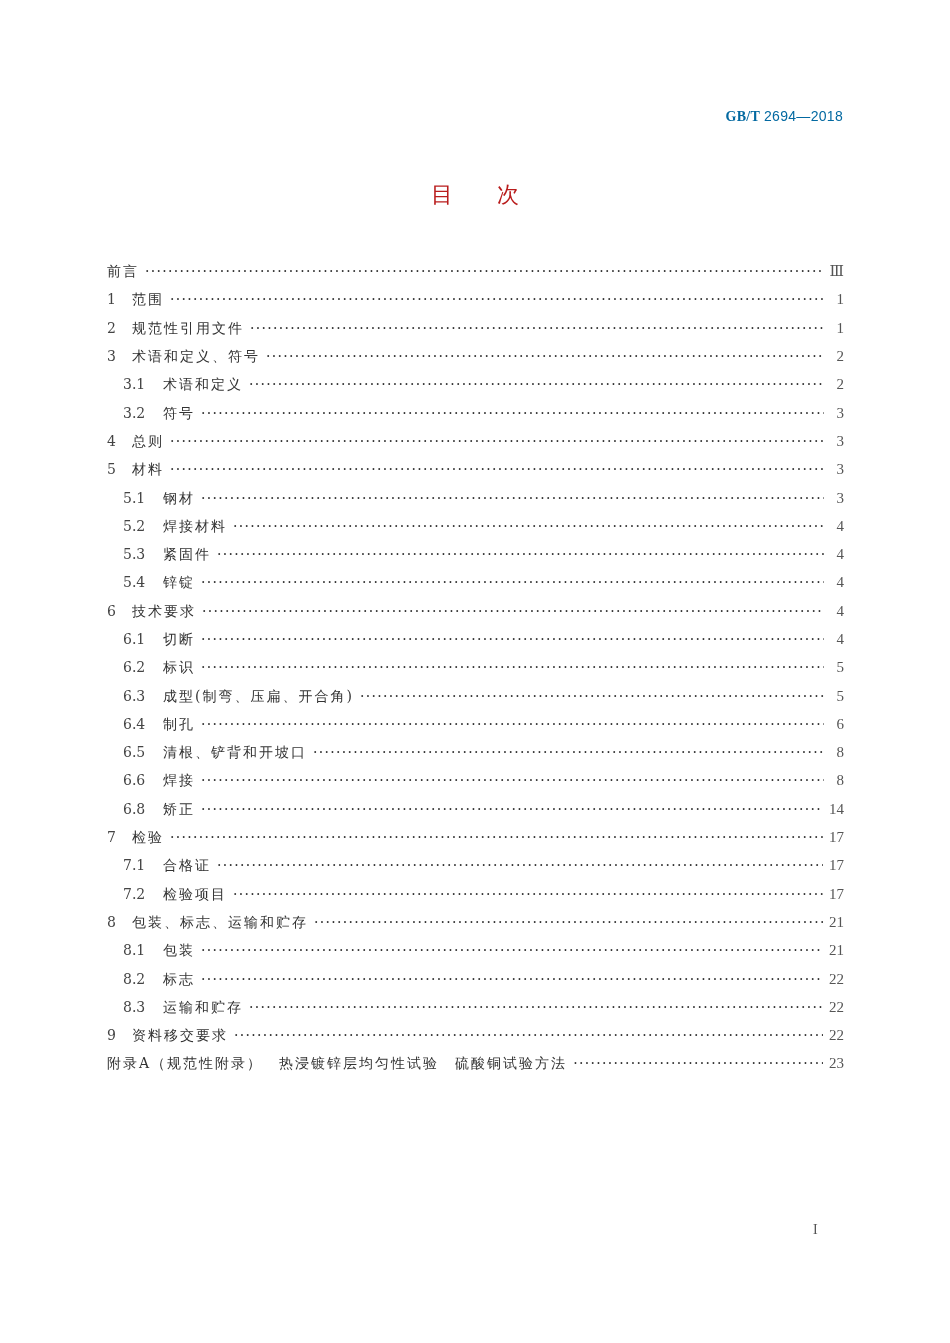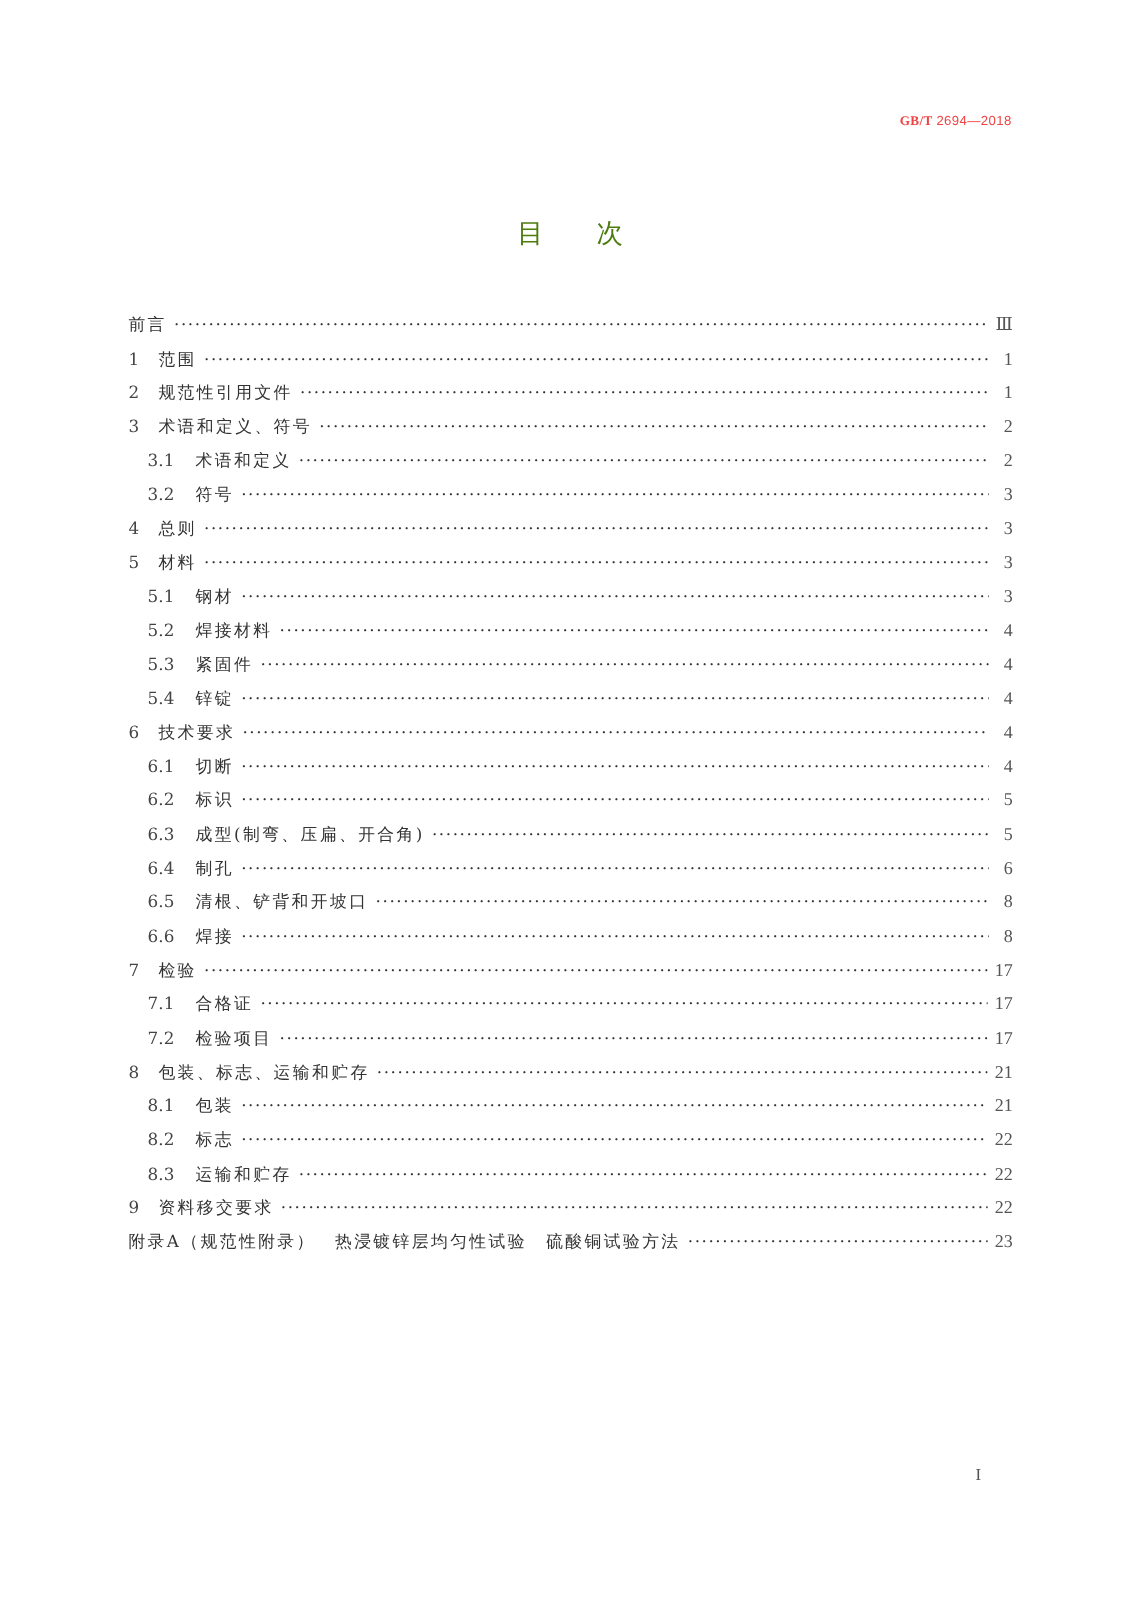--- a/index.html
+++ b/index.html
@@ -1,27 +1,27 @@
 <!DOCTYPE html>
 <html><head>
   <meta charset="utf-8">
   <style>
     html, body { margin: 0; padding: 0; background: #ffffff; }
     body { width: 950px; height: 1343px; position: relative; overflow: hidden;
            font-family: "DejaVu Serif", "Liberation Serif", serif; color: #333; }
-    .std-code { position: absolute; top: 95px; right: 107px; font-size: 11px;
-                font-family: "Liberation Serif", "DejaVu Serif", serif; color: #ef4444; letter-spacing: 0.3px; }
+    .std-code { position: absolute; top: 108px; right: 107px; font-size: 14px;
+                font-family: "Liberation Serif", "DejaVu Serif", serif; color: #0369a1; letter-spacing: 0.3px; }
     .std-code .prefix { font-weight: bold; }
     .std-code .num { font-family: "Liberation Sans", "DejaVu Sans", sans-serif; }
     .title { position: absolute; top: 180px; left: 0; width: 950px; text-align: center;
-             font-family: "DejaVu Sans", "Liberation Sans", sans-serif; font-size: 22px; color: #4d7c0f;
+             font-family: "DejaVu Sans", "Liberation Sans", sans-serif; font-size: 22px; color: #b91c1c;
              letter-spacing: 44px; text-indent: 44px; }
     .toc { position: absolute; top: 257px; left: 107px; width: 737px; }
     .row { position: relative; height: 28.3px; line-height: 28px; font-size: 14px;
-           display: flex; align-items: flex-end; white-space: nowrap; }
+           display: flex; align-items: center; white-space: nowrap; }
     .row .num-label { display: inline-block; color: #444; }
     .row.l1 .num-label { width: 25px; }
     .row.l2 { padding-left: 16px; }
     .row.l2 .num-label { width: 40px; }
     .row.l2.wide .num-label { width: 47px; }
     .row .text { color: #333; letter-spacing: 2px; }
     .row .leader { flex: 1; overflow: hidden; margin: 0 6px 0 6px; color: #333; letter-spacing: 1.3px; }
     .row .leader::before { content: "································································································································································"; }
     .row .page { min-width: 14px; text-align: right; color: #555; font-family: "Liberation Serif", "DejaVu Serif", serif; font-size: 15px; }
     .footer-page { position: absolute; top: 1222px; left: 813px; font-size: 14px; color: #555;
@@ -144,20 +144,26 @@
       <span class="text">清根、铲背和开坡口</span>
       <span class="leader"></span>
       <span class="page">8</span>
     </div>
     <div class="row l2">
       <span class="num-label">6.6</span>
       <span class="text">焊接</span>
       <span class="leader"></span>
       <span class="page">8</span>
     </div>
+    <div class="row l2">
+      <span class="num-label">6.8</span>
+      <span class="text">矫正</span>
+      <span class="leader"></span>
+      <span class="page">14</span>
+    </div>
     <div class="row l1">
       <span class="num-label">7</span>
       <span class="text">检验</span>
       <span class="leader"></span>
       <span class="page">17</span>
     </div>
     <div class="row l2">
       <span class="num-label">7.1</span>
       <span class="text">合格证</span>
       <span class="leader"></span>

